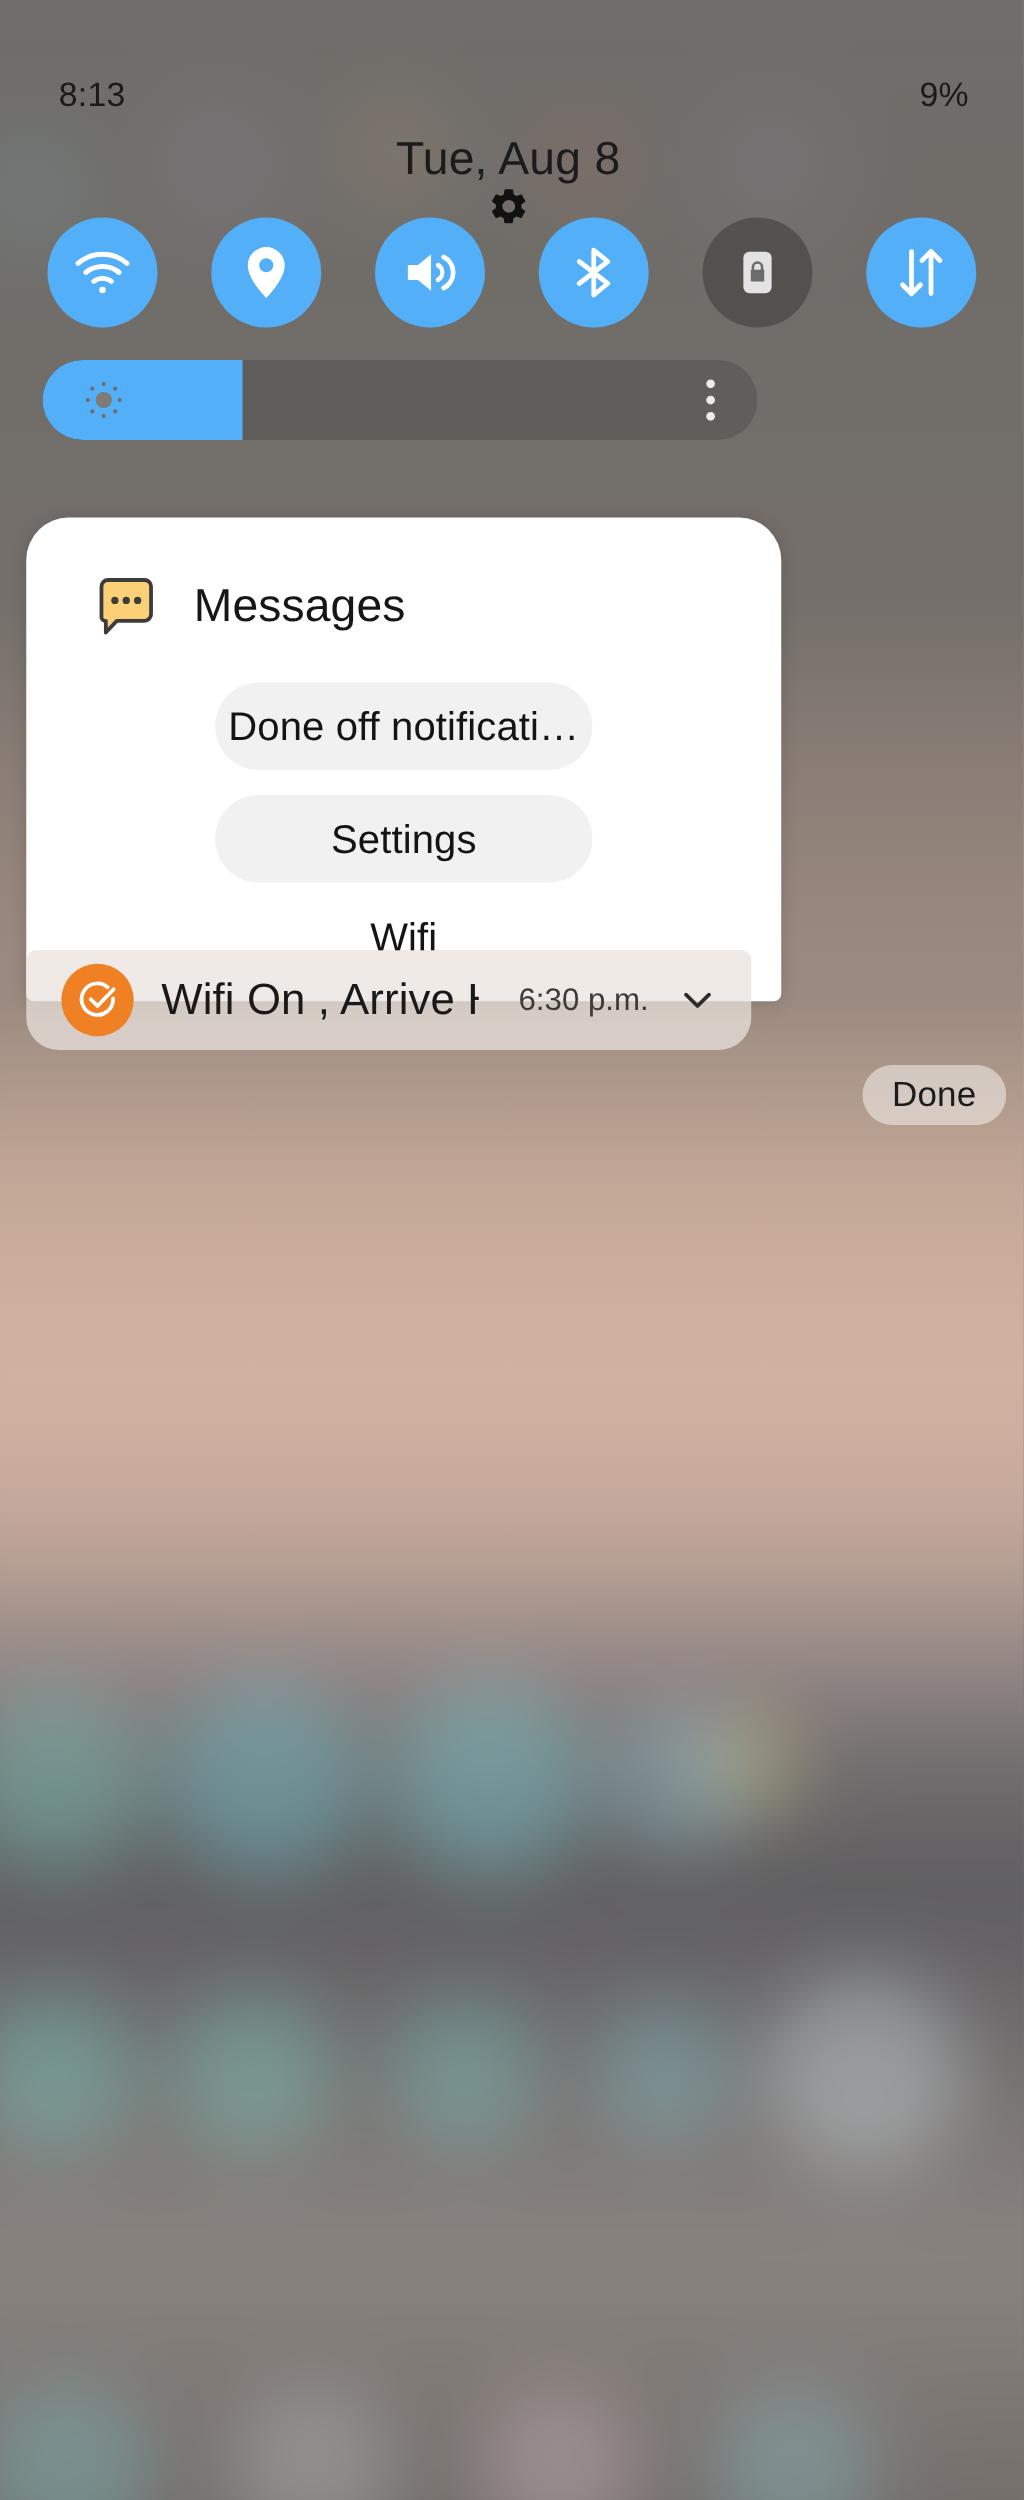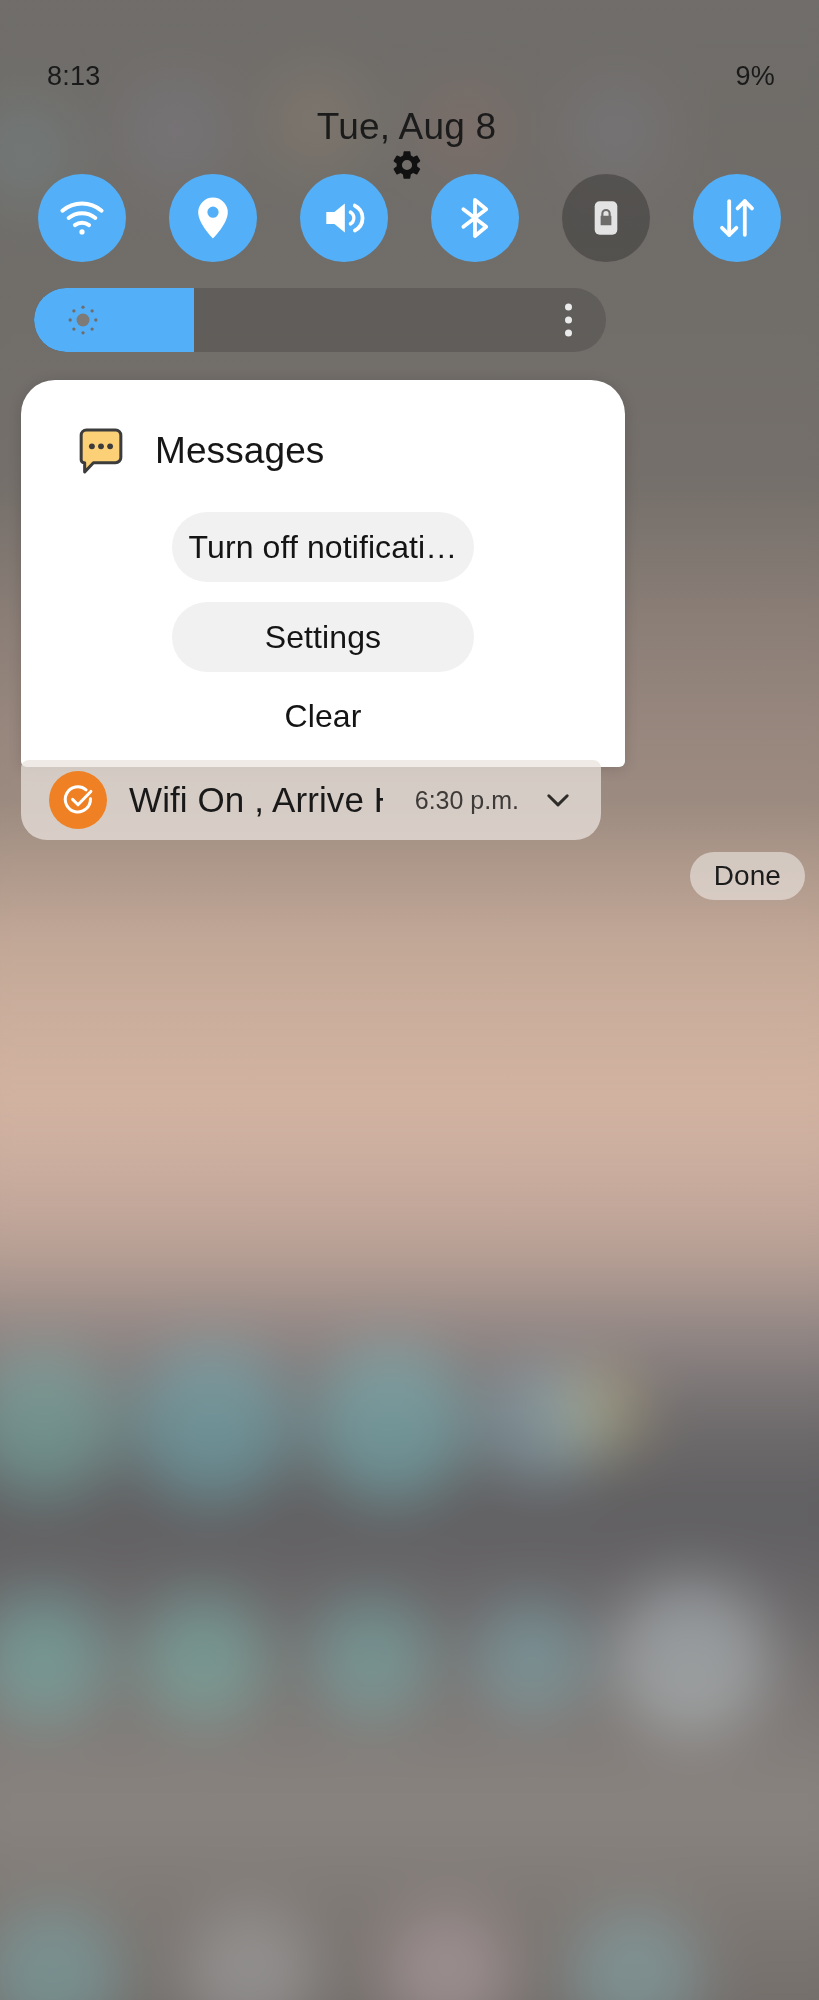--- a/index.html
+++ b/index.html
@@ -175,21 +175,21 @@
   #brightness-more i {
     display:block;
     width: 7px; height: 7px;
     border-radius: 50%;
     background: #ebebeb;
   }
 
   
   #messages-dialog {
     position: absolute;
-    top: 380px;
+    top: 414px;
     left: 21px;
     width: 604px;
     background: #ffffff;
     border-radius: 34px 34px 6px 6px;
     padding: 36px 0 22px 0;
     box-shadow: 0 2px 14px rgba(0,0,0,0.14);
   }
   #dialog-header {
     display: flex;
     align-items: center;
@@ -421,25 +421,25 @@
           <path d="M7 10.5A4.5 4.5 0 0 1 11.5 6h25A4.5 4.5 0 0 1 41 10.5v19A4.5 4.5 0 0 1 36.5 34H17.5L10 42v-8h-.5A2.5 2.5 0 0 1 7 31.5Z" fill="#fbd077" stroke="#3c3c3c" stroke-width="2.6" stroke-linejoin="round"></path>
           <circle cx="16.2" cy="20" r="2.5" fill="#3c3c3c"></circle>
           <circle cx="24" cy="20" r="2.5" fill="#3c3c3c"></circle>
           <circle cx="31.8" cy="20" r="2.5" fill="#3c3c3c"></circle>
         </svg>
       </span>
       <span id="dialog-app-name">Messages</span>
     </div>
 
     <div id="dialog-actions">
-      <div class="dialog-pill">Turn off notificati…</div>
+      <div class="dialog-pill">Done off notificati…</div>
       <div class="dialog-pill">Settings</div>
     </div>
 
-    <div id="dialog-done">Clear</div>
+    <div id="dialog-done">Wifi</div>
   </div>
 
   <div id="notification-row">
     <span id="notif-icon">
       <svg width="36" height="36" viewBox="0 0 24 24" fill="none" stroke="#ffffff" stroke-width="2" stroke-linecap="round" stroke-linejoin="round">
         <path d="M20.3 11.2A8.4 8.4 0 1 1 17.4 5.2"></path>
         <path d="M8.4 11.6 12 15.2 20.6 6.3"></path>
       </svg>
     </span>
     <span id="notif-title">Wifi On , Arrive Ho…</span>

